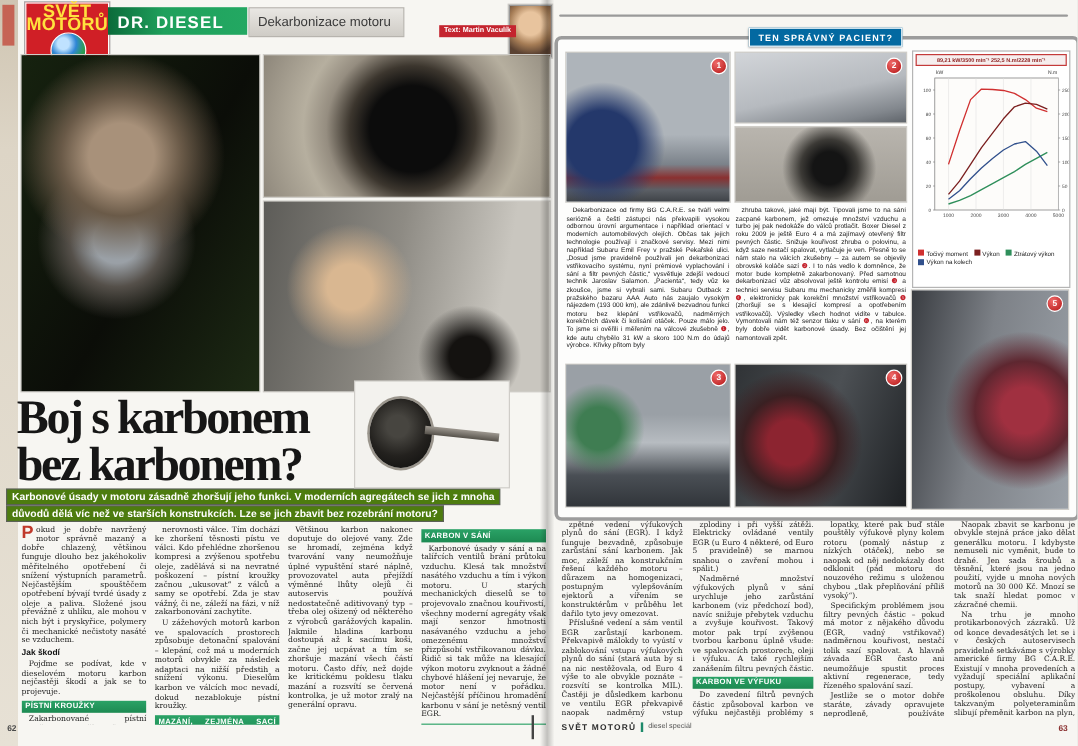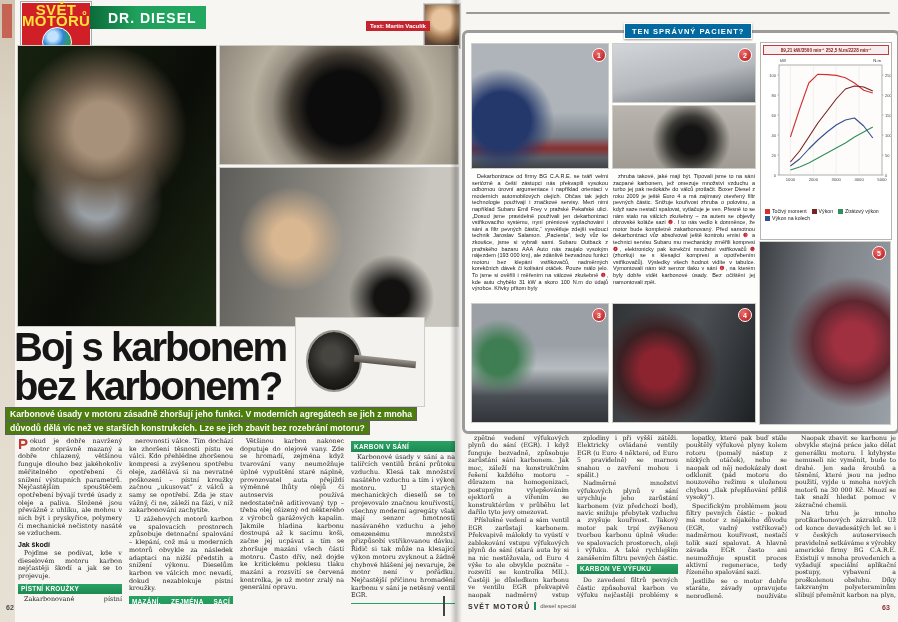--- a/index.html
+++ b/index.html
@@ -11,21 +11,21 @@
   .edge-mark{left:2px;top:4px;width:10px;height:34px;background:#c0392b;opacity:.7;}
   
   .logo-box{left:21px;top:2px;width:68px;height:56px;background:#d01f26;border:1px solid #fff;
             box-shadow:0 0 0 1px #aaa;text-align:center;}
   .logo-t{font-family:"Liberation Sans",sans-serif;font-weight:900;color:#ffe23e;font-size:15px;line-height:9px;margin-top:2px;letter-spacing:.3px;}
   .globe{position:absolute;left:20px;top:24px;width:28px;height:28px;border-radius:50%;
          background:radial-gradient(circle at 35% 30%,#bfe2ff 0 18%,#2f86d6 40%,#2d9e54 65%,#1b6a3a 100%);
          border:1px solid #fff;}
   .bar-green{left:90px;top:6px;width:116px;height:23px;background:linear-gradient(90deg,#0b6b3a,#1fa05c 40%,#23a862);
              display:flex;align-items:center;}
-  .bar-green span{font-family:"Liberation Sans",sans-serif;font-weight:900;color:#fff;font-size:14px;letter-spacing:1px;padding-left:18px;}
+  .bar-green span{font-family:"Liberation Sans",sans-serif;font-weight:900;color:#fff;font-size:14px;letter-spacing:1px;padding-left:8px;}
   .bar-gray{left:207px;top:6px;width:128px;height:23px;background:linear-gradient(180deg,#e9e7e3,#cfccc6);
             border:1px solid #b7b4ae;display:flex;align-items:center;}
   .bar-gray span{font-family:"Liberation Sans",sans-serif;color:#3a3a3a;font-size:11px;padding-left:7px;}
   .author-photo{left:424px;top:4px;width:34px;height:42px;border:1px solid #999;
         background:radial-gradient(circle at 50% 35%,#e8c49e 0 30%,#a57c55 55%,#5b4232 80%),linear-gradient(180deg,#888,#b33 85%);}
   .author-label{left:366px;top:21px;height:10px;background:#c4242e;color:#fff;display:flex;align-items:center;
         font-family:"Liberation Sans",sans-serif;font-weight:bold;font-size:6px;padding:0 4px;}
   
   .ph{box-shadow:0 0 0 1px #cfcdc8;}
   .ph-left{left:18px;top:46px;width:198px;height:280px;
@@ -38,21 +38,21 @@
      background:radial-gradient(circle at 72% 82%,#141210 0 8%,transparent 20%),
                 radial-gradient(circle at 30% 45%,#d9b791 0 10%,transparent 28%),
                 linear-gradient(100deg,#5d5c58,#8e8b84 45%,#c9c6bf 80%);}
   .valve-inset{left:296px;top:318px;width:128px;height:88px;background:#f3f2ee;z-index:3;}
   .valve-head{position:absolute;left:12px;top:14px;width:52px;height:58px;border-radius:50%;
      background:radial-gradient(circle at 45% 40%,#474540 0 20%,#23211e 55%,#0b0b0a 100%);
      box-shadow:0 0 0 2px #9a958c;}
   .valve-stem{position:absolute;left:58px;top:40px;width:62px;height:7px;transform:rotate(6deg);
      background:linear-gradient(180deg,#9d9890,#55514a);}
   
-  .headline{left:14px;top:328px;font-family:Liberation Sans, sans-serif;font-weight:900;color:#161616;
+  .headline{left:14px;top:328px;font-family:Liberation Serif, serif;font-weight:900;color:#161616;
             font-size:40px;line-height:39px;letter-spacing:-2px;z-index:2;}
   .kicker{left:6px;font-family:"Liberation Sans",sans-serif;font-weight:bold;font-size:8.6px;color:#fff;}
   .kicker span{background:#4d7c0f;padding:1px 4px;display:inline-block;box-shadow:0 0 0 1px #5b6157;}
   
   .col{top:438px;height:166px;width:104px;overflow:hidden;text-align:justify;
        font-size:6.4px;line-height:7.7px;color:#1d1d1d;}
   .b-p{margin:0 0 1px;text-indent:6px;}
   .b-drop{margin:0 0 1px;}
   .b-sub{font-family:"Liberation Sans",sans-serif;font-weight:bold;font-size:7px;color:#101010;margin:3px 0 1px;}
   .b-h{background:linear-gradient(180deg,#2aa266,#1d8a52);color:#fff;font-family:"Liberation Sans",sans-serif;
@@ -119,20 +119,23 @@
   <div class="abs edge-strip"></div>
   <div class="abs edge-mark"></div>
 
   <div class="abs logo-box">
     <div class="logo-t">SVĚT</div>
     <div class="logo-t">MOTORŮ</div>
     <div class="globe"></div>
   </div>
   <div class="abs bar-green">
     <span>DR. DIESEL</span>
+  </div>
+  <div class="abs bar-gray">
+    <span>Dekarbonizace motoru</span>
   </div>
   <div class="abs author-photo ph"></div>
   <div class="abs author-label">Text: Martin Vaculík</div>
 
   <div class="abs ph ph-left"></div>
   <div class="abs ph ph-tr"></div>
   <div class="abs ph ph-br"></div>
   <div class="abs ph valve-inset">
     <div class="valve-head"></div>
     <div class="valve-stem"></div>

